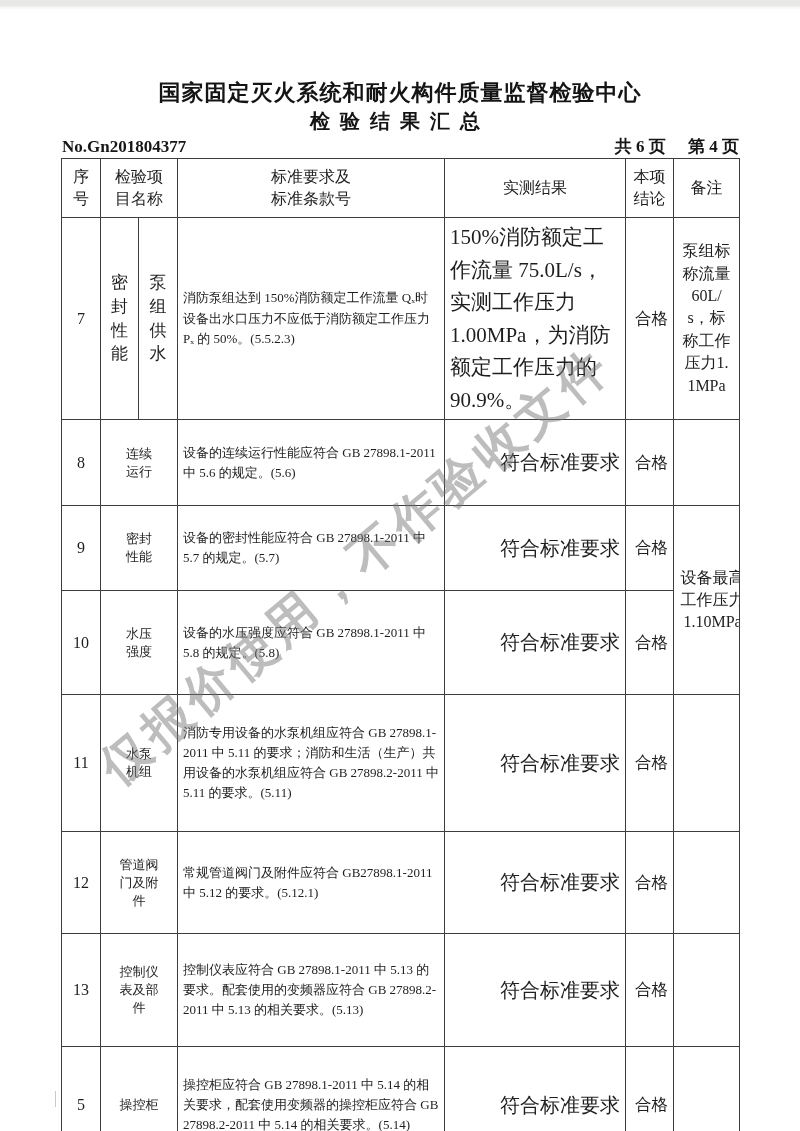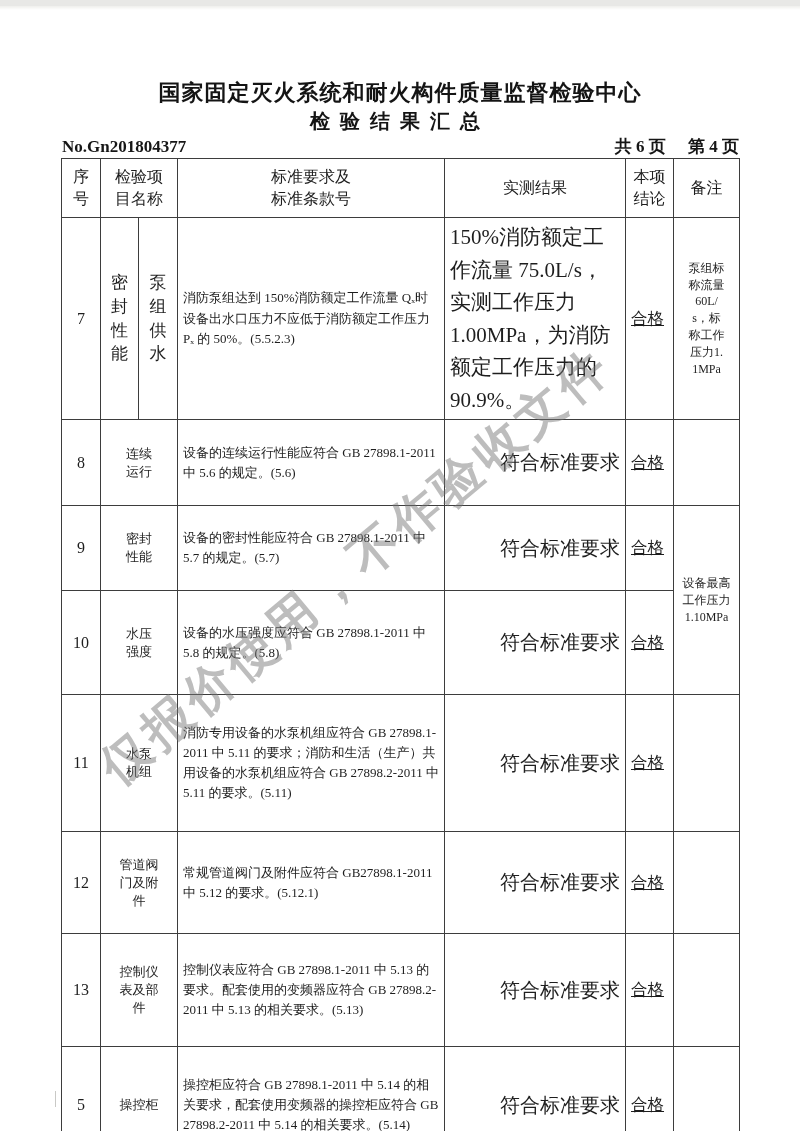--- a/index.html
+++ b/index.html
@@ -49,22 +49,22 @@
   .w2{width:2.1em;}
   .w3{width:3.15em;}
   .w4{width:4.2em;}
   .w5{width:5.25em;}
   .seq{font-size:16px;text-align:center;}
   .item{font-size:13px;}
   .vert{font-size:17px;line-height:1.6;letter-spacing:0;}
   .req{font-size:13px;line-height:1.55;text-align:left;padding:6px 8px 6px 9px;}
   .res{font-size:21px;line-height:1.55;text-align:left;padding:6px 8px;}
   .res-center{font-size:20px;text-align:right;}
-  .concl{font-size:16.5px;text-align:left;text-decoration:underline;}
-  .remark{font-size:12px;line-height:1.5;text-align:center;padding:3px 2px;}
+  .concl{font-size:16.5px;text-align:right;}
+  .remark{font-size:16px;line-height:1.5;text-align:center;padding:3px 2px;}
   .watermark{
     position:absolute;left:356px;top:560px;
     transform:translate(-50%,-50%) rotate(-40deg);
     white-space:nowrap;
     font-family:"Liberation Serif", serif;
     font-size:49px;font-weight:700;letter-spacing:5px;
     color:rgba(118,118,118,0.48);
     pointer-events:none;z-index:5;
   }
   

